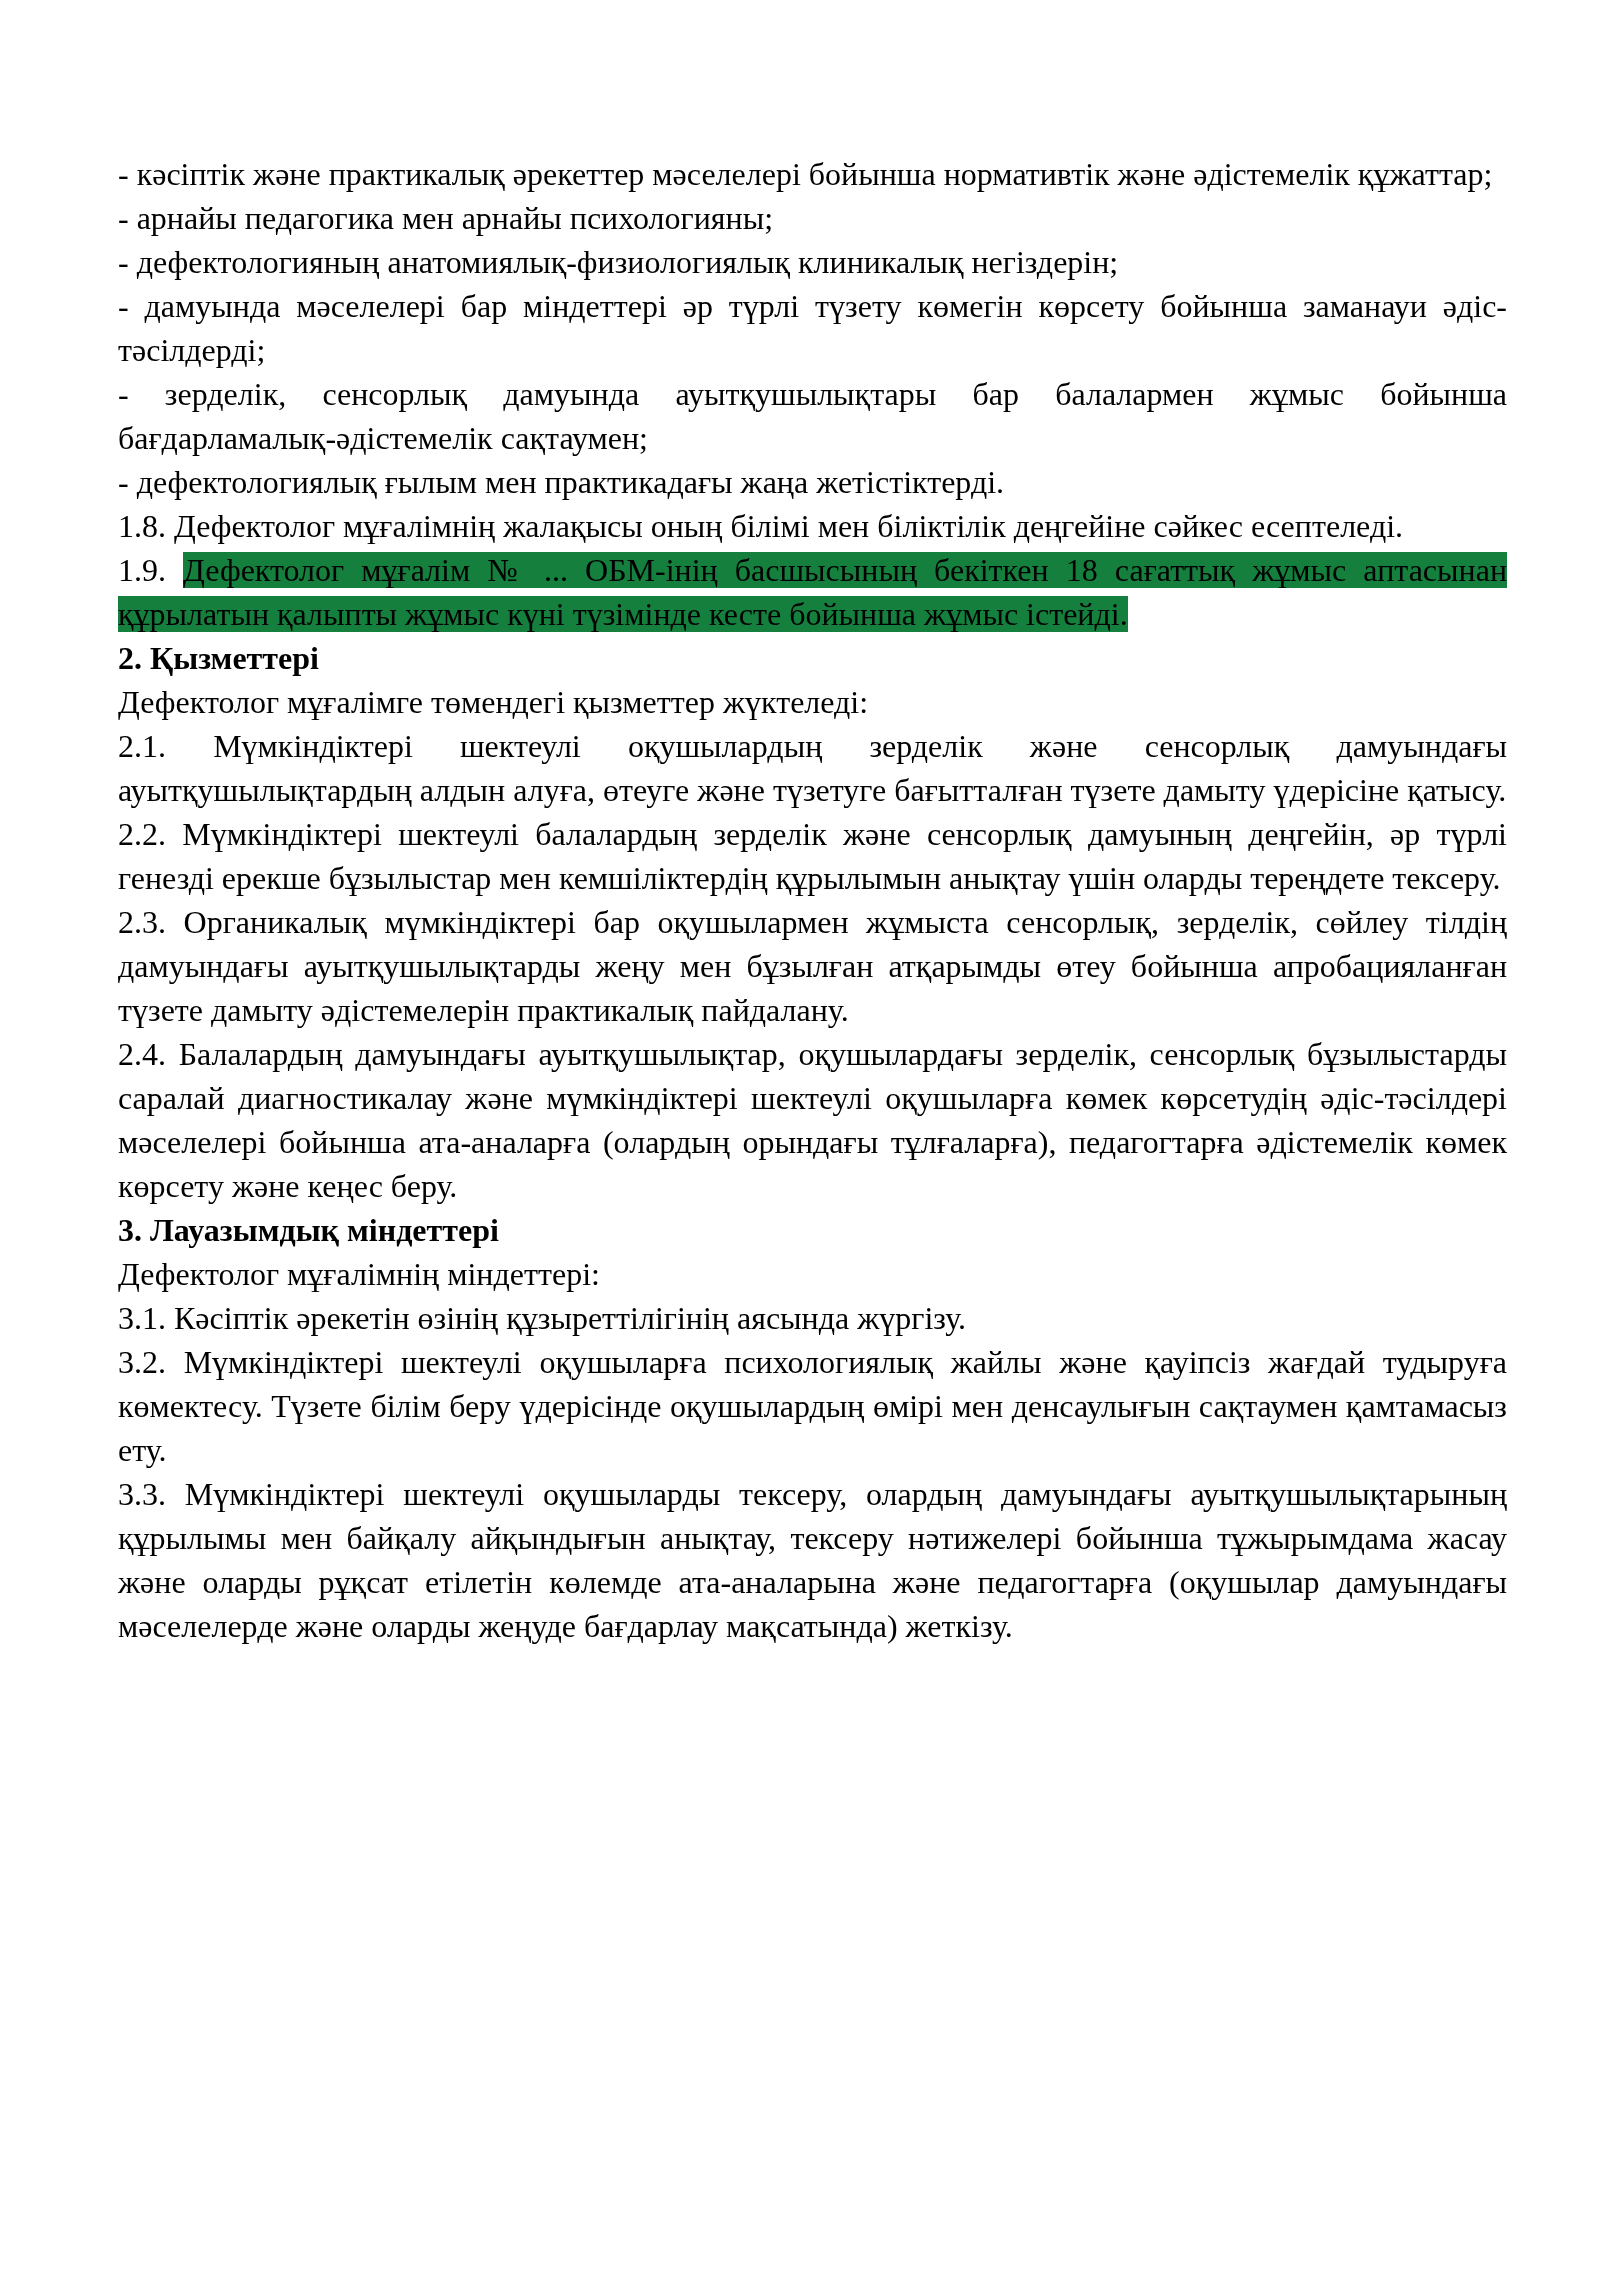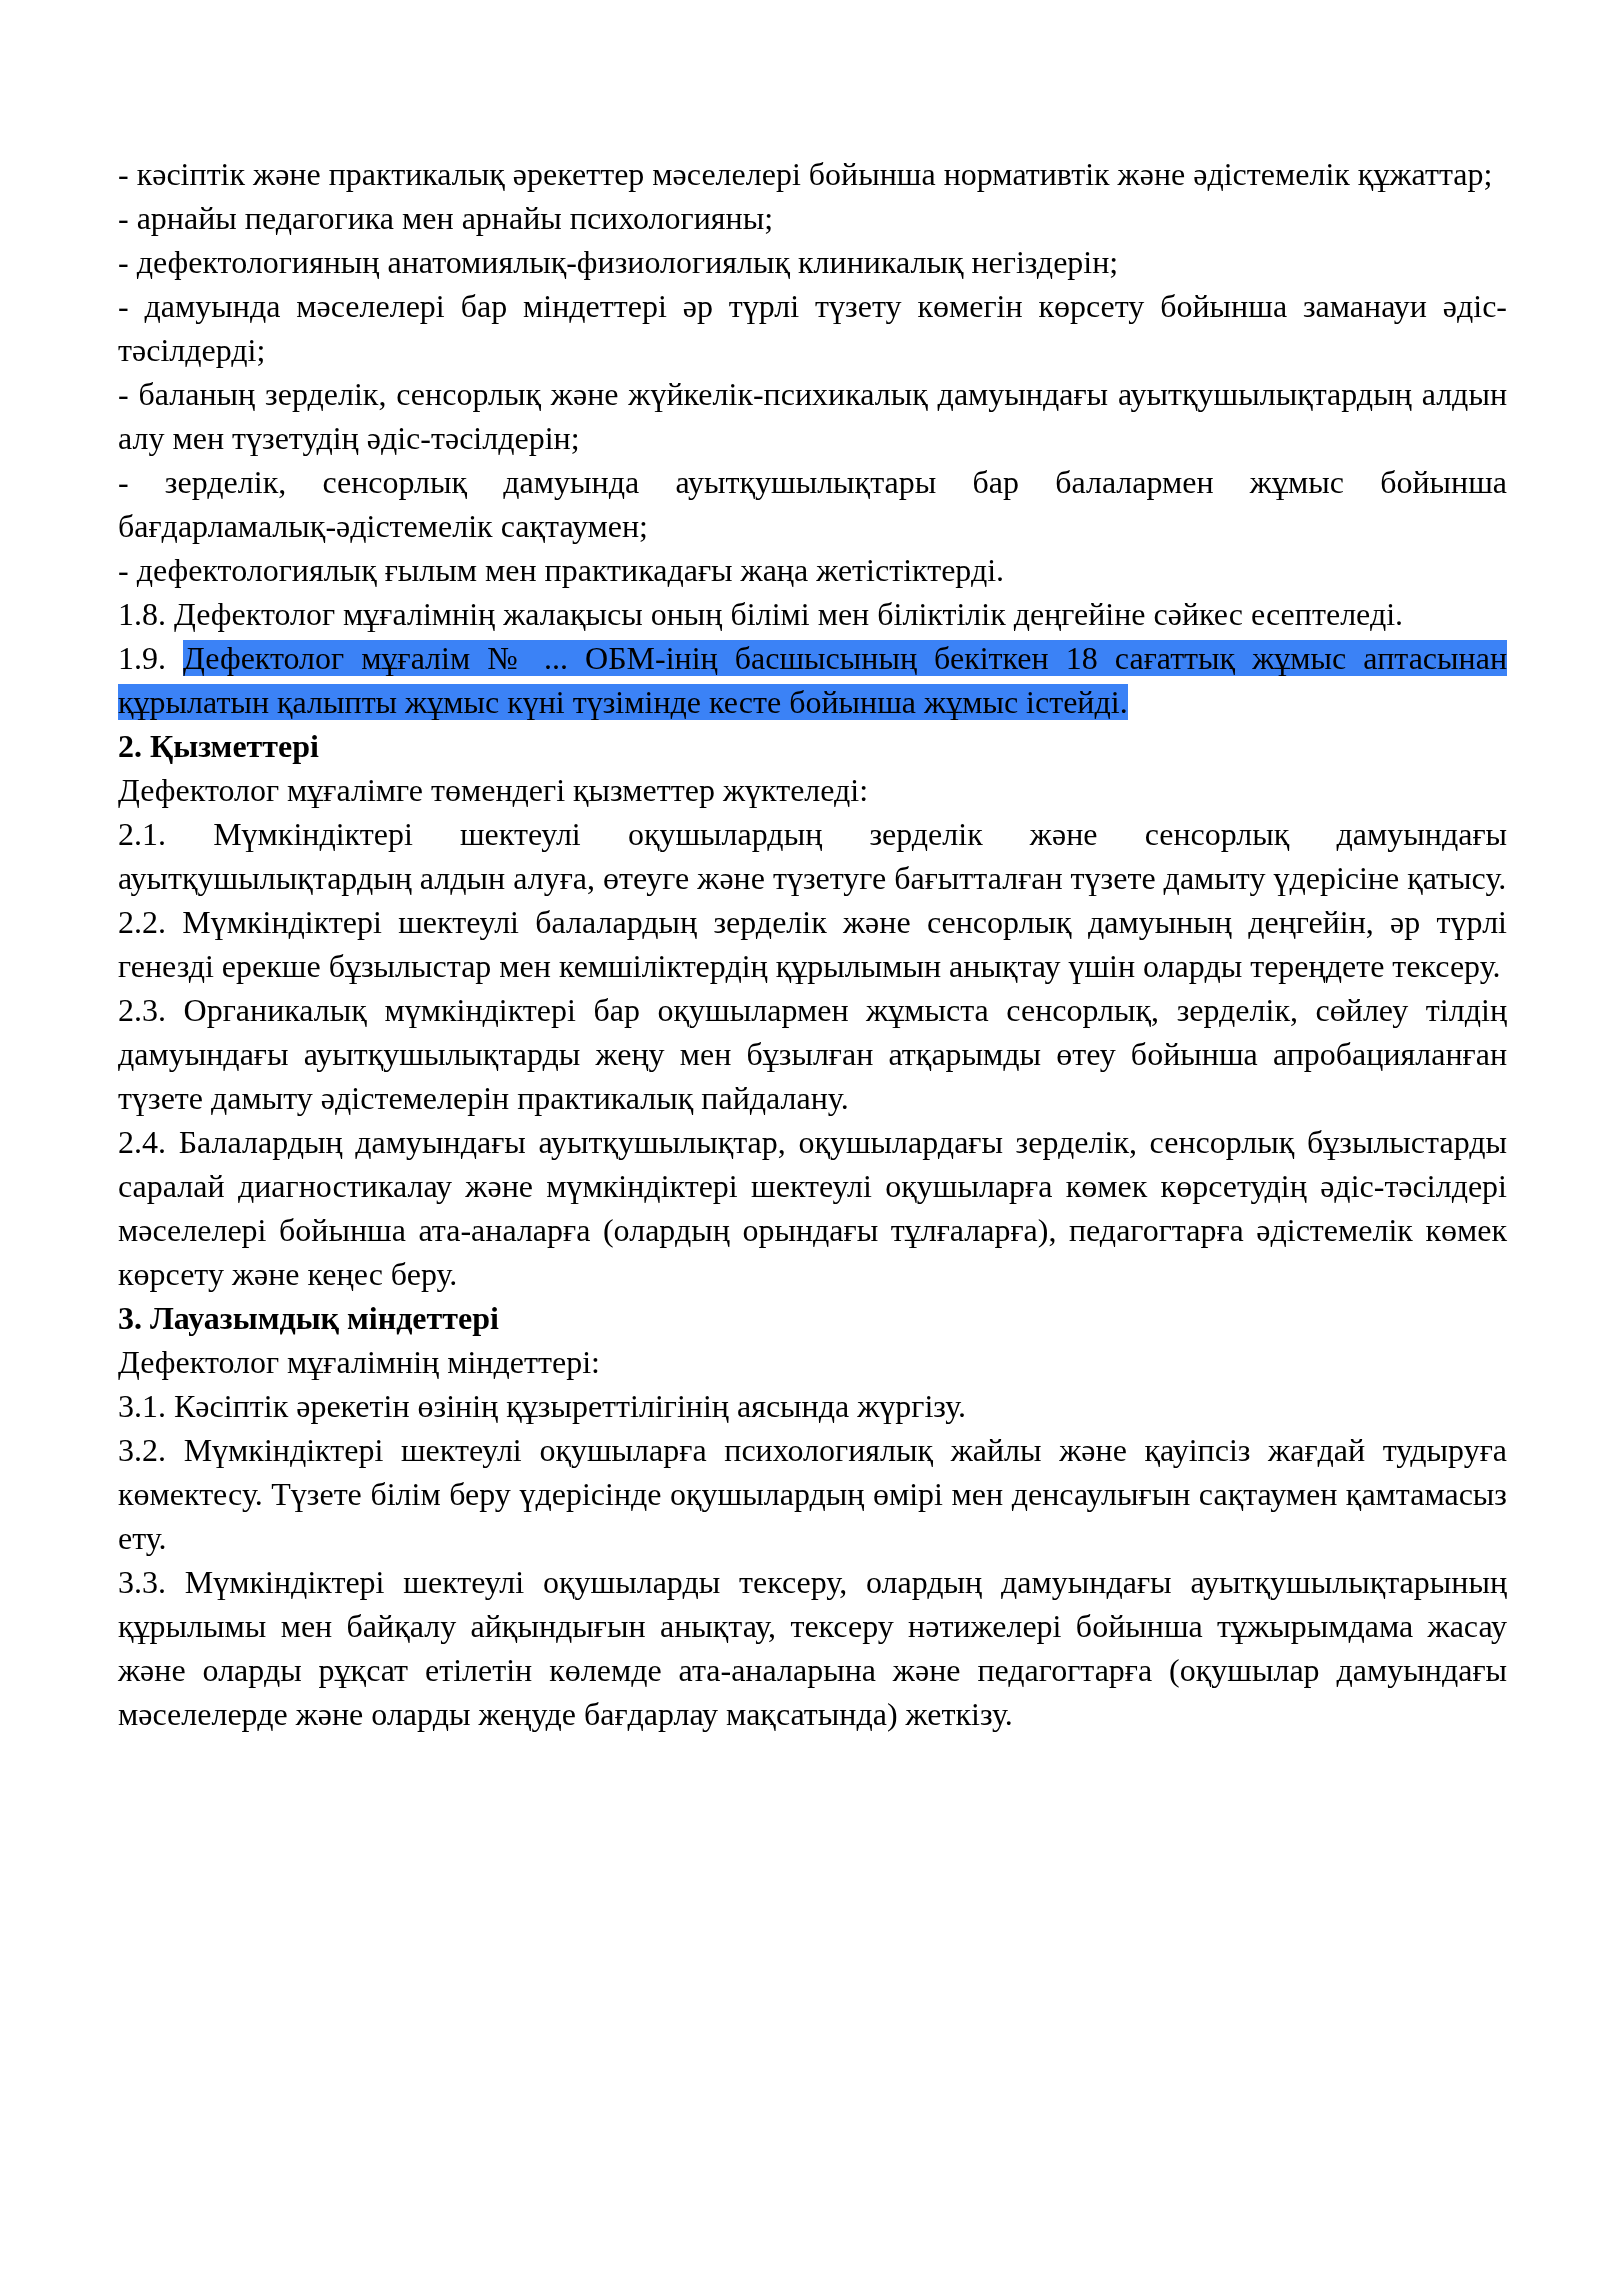--- a/index.html
+++ b/index.html
@@ -25,35 +25,34 @@
     margin: 0;
     padding: 0;
     text-align: justify;
     text-align-last: left;
   }
   .para.heading {
     font-weight: bold;
     text-align: right;
   }
   mark.hl {
-    background-color: #3b82f6;
+    background-color: #15803d;
     color: inherit;
     padding: 0;
   }
 </style>
 </head>
 <body>
 
 <div class="page">
 
   <p class="para">- кәсіптік және практикалық әрекеттер мәселелері бойынша нормативтік және әдістемелік құжаттар;</p>
   <p class="para">- арнайы педагогика мен арнайы психологияны;</p>
   <p class="para">- дефектологияның анатомиялық-физиологиялық клиникалық негіздерін;</p>
   <p class="para">- дамуында мәселелері бар міндеттері әр түрлі түзету көмегін көрсету бойынша заманауи әдіс-тәсілдерді;</p>
-  <p class="para">- баланың зерделік, сенсорлық және жүйкелік-психикалық дамуындағы ауытқушылықтардың алдын алу мен түзетудің әдіс-тәсілдерін;</p>
   <p class="para">- зерделік, сенсорлық дамуында ауытқушылықтары бар балалармен жұмыс бойынша бағдарламалық-әдістемелік сақтаумен;</p>
   <p class="para">- дефектологиялық ғылым мен практикадағы жаңа жетістіктерді.</p>
 
   <p class="para">1.8. Дефектолог мұғалімнің жалақысы оның білімі мен біліктілік деңгейіне сәйкес есептеледі.</p>
 
   <p class="para"><span>1.9. </span><mark class="hl">Дефектолог мұғалім № ... ОБМ-інің басшысының бекіткен 18 сағаттық жұмыс аптасынан құрылатын қалыпты жұмыс күні түзімінде кесте бойынша жұмыс істейді.</mark></p>
 
   <p class="para heading">2. Қызметтері</p>
   <p class="para">Дефектолог мұғалімге төмендегі қызметтер жүктеледі:</p>
   <p class="para">2.1. Мүмкіндіктері шектеулі оқушылардың зерделік және сенсорлық дамуындағы ауытқушылықтардың алдын алуға, өтеуге және түзетуге бағытталған түзете дамыту үдерісіне қатысу.</p>

